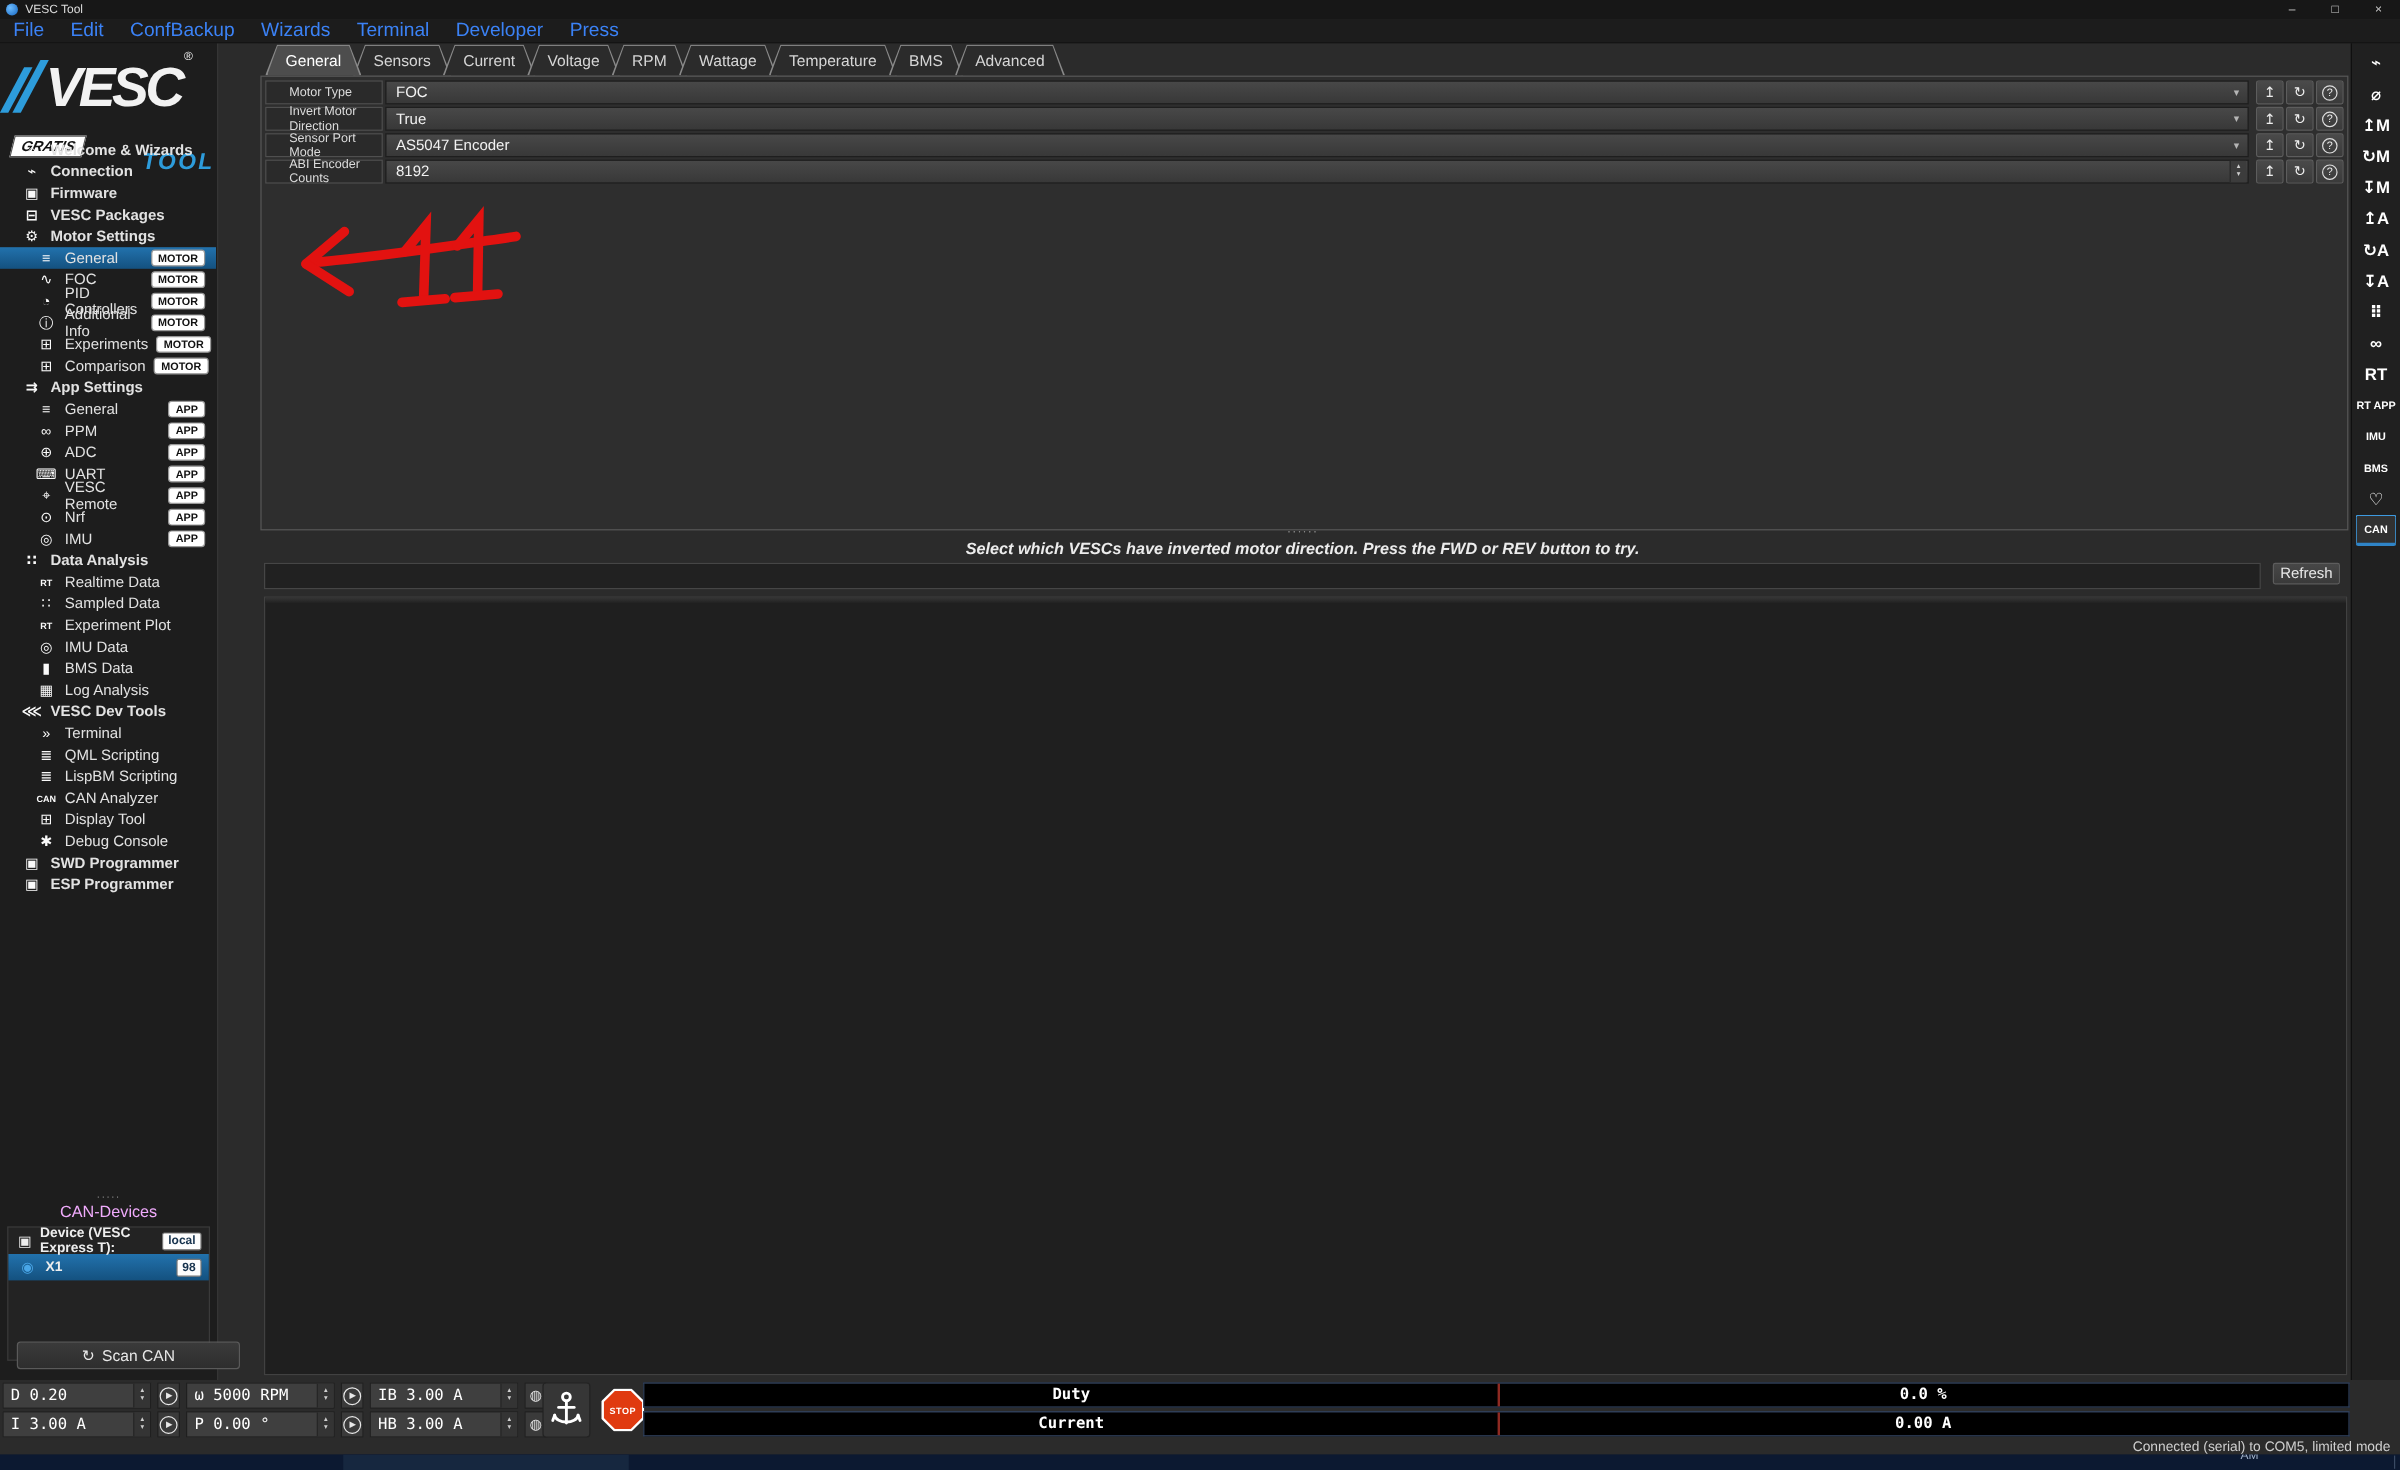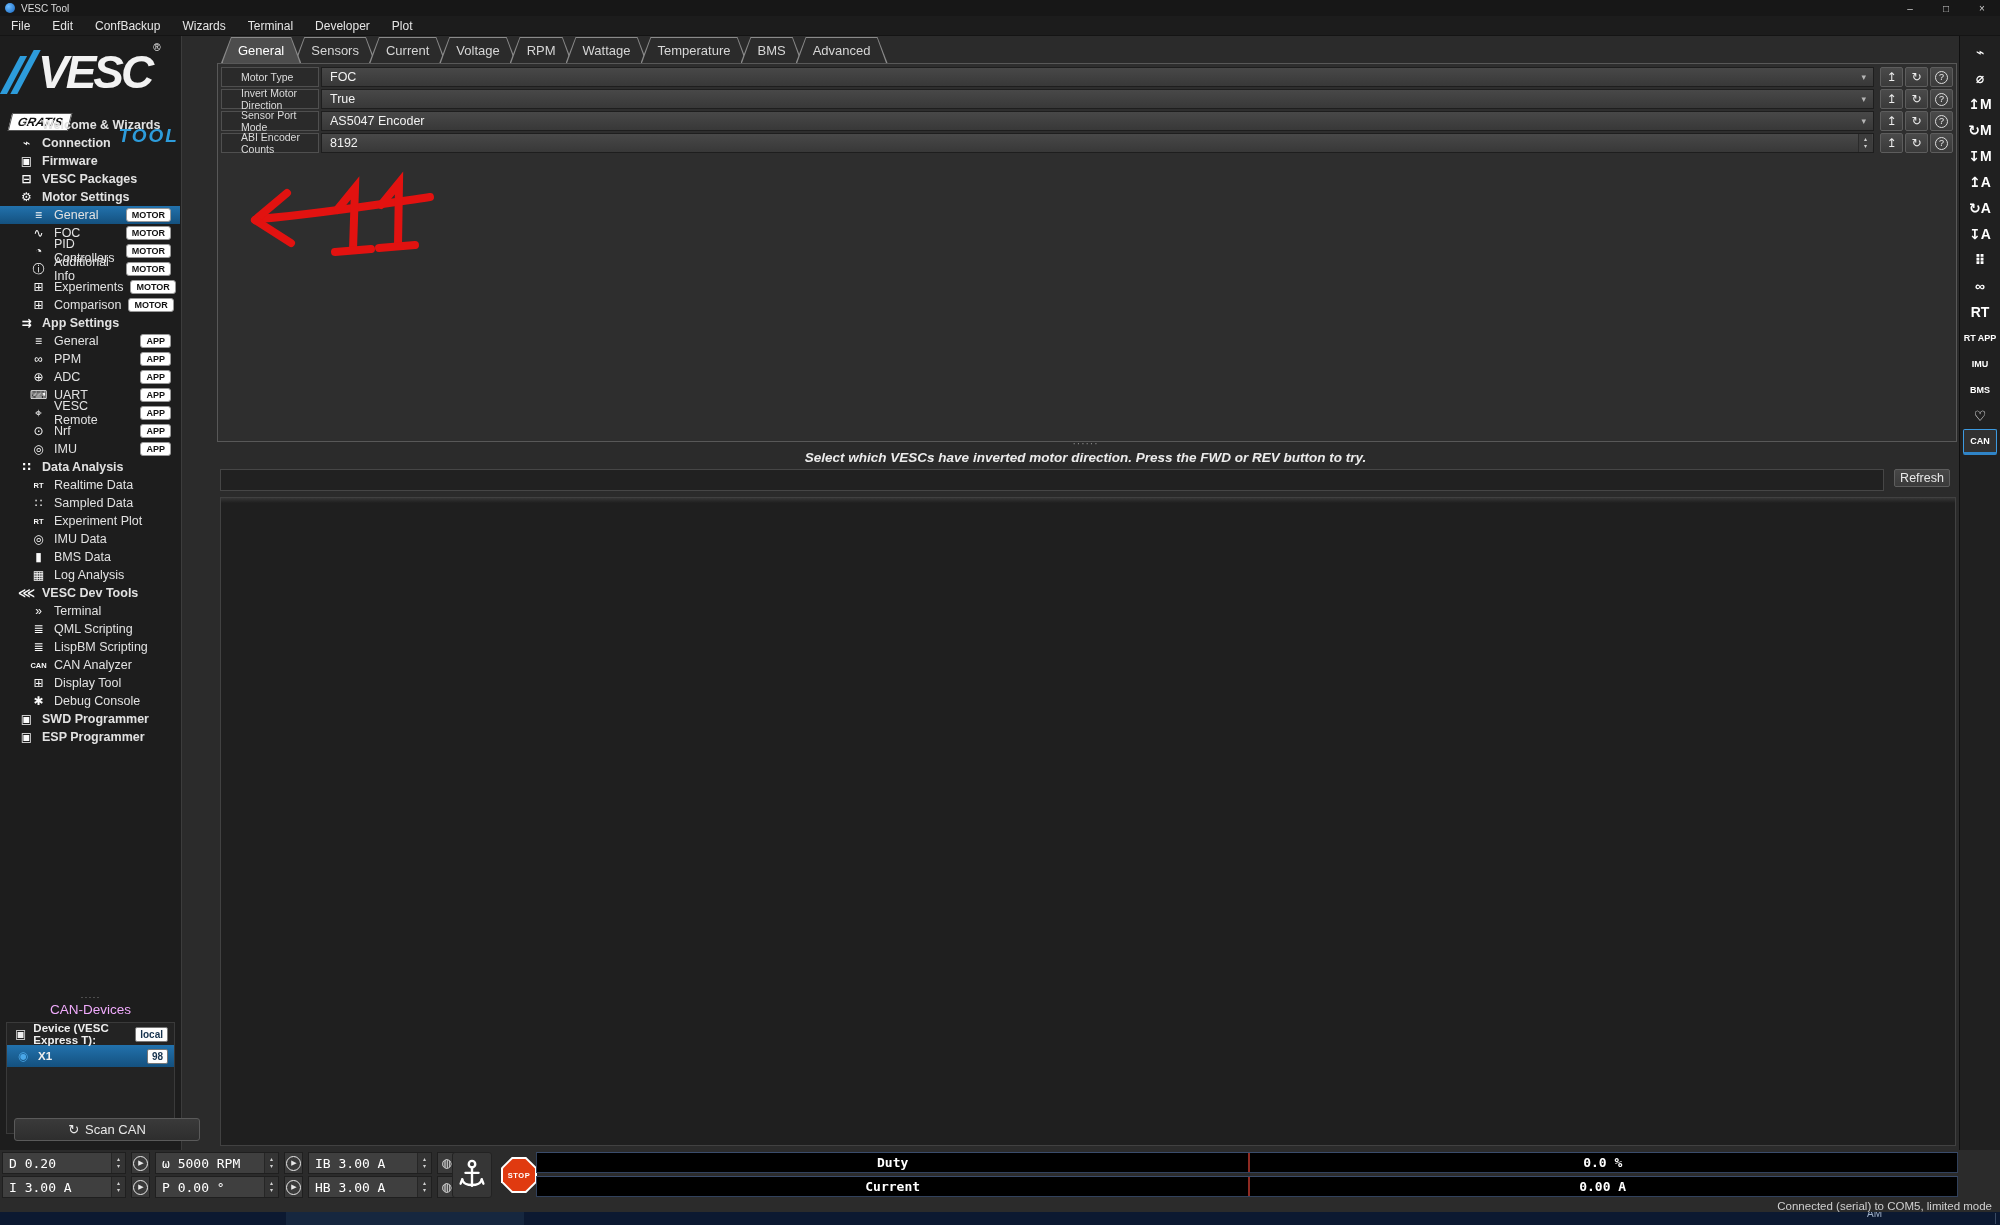--- a/index.html
+++ b/index.html
@@ -5,21 +5,21 @@
 *{margin:0;padding:0;box-sizing:border-box;font-family:"Liberation Sans","DejaVu Sans",sans-serif;}
 html,body{width:2000px;height:1225px;background:#2b2b2b;overflow:hidden;position:relative;color:#e6e6e6;}
 
 
 .titlebar{position:absolute;top:0;left:0;width:2000px;height:16px;background:#171717;display:flex;align-items:center;padding-left:5px;gap:6px;z-index:30;}
 .app-icon{width:10px;height:10px;border-radius:50%;background:radial-gradient(circle at 35% 35%,#6cbcff,#1565c0);}
 .title-text{font-size:10px;color:#ddd;}
 .win-controls{margin-left:auto;display:flex;}
 .win-btn{width:36px;height:16px;display:flex;align-items:center;justify-content:center;font-size:10px;color:#ccc;}
 .menubar{position:absolute;top:16px;left:0;width:2000px;height:20px;background:#1c1c1c;display:flex;align-items:center;border-bottom:1px solid #141414;z-index:30;}
-.menu-item{padding:0 11px;font-size:12px;color:#e5e5e5;}
+.menu-item{padding:0 11px;font-size:16px;color:#3b82f6;}
 
 
 .sidebar{position:absolute;top:36px;left:0;width:182px;height:1114px;background:#1d1d1d;border-right:1px solid #3c3c3c;z-index:10;}
 .logo{position:absolute;top:6px;left:10px;width:196px;height:86px;}
 .logo-row1{display:flex;align-items:flex-end;height:52px;}
 .sl{display:inline-block;width:7px;height:38px;background:#2d9cdb;transform:skewX(-28deg);margin-right:5px;}
 .sl.s2{height:44px;}
 .logo-brand{font-size:46px;line-height:44px;font-weight:bold;font-style:italic;color:#f2f2f2;letter-spacing:-3px;margin-left:4px;}
 .logo-reg{font-size:10px;color:#f2f2f2;align-self:flex-start;margin-left:2px;}
 .logo-row2{display:flex;align-items:center;margin-top:3px;}
@@ -120,21 +120,21 @@
   </div>
 </div>
 
 <div class="menubar" id="menubar">
     <div class="menu-item">File</div>
     <div class="menu-item">Edit</div>
     <div class="menu-item">ConfBackup</div>
     <div class="menu-item">Wizards</div>
     <div class="menu-item">Terminal</div>
     <div class="menu-item">Developer</div>
-    <div class="menu-item">Plot</div>
+    <div class="menu-item">Press</div>
   </div>
 
 <div class="sidebar">
   <div class="logo">
     <div class="logo-row1">
       <span class="sl"></span>
       <span class="sl s2"></span>
       <span class="logo-brand">VESC</span>
       <span class="logo-reg">®</span>
     </div>

